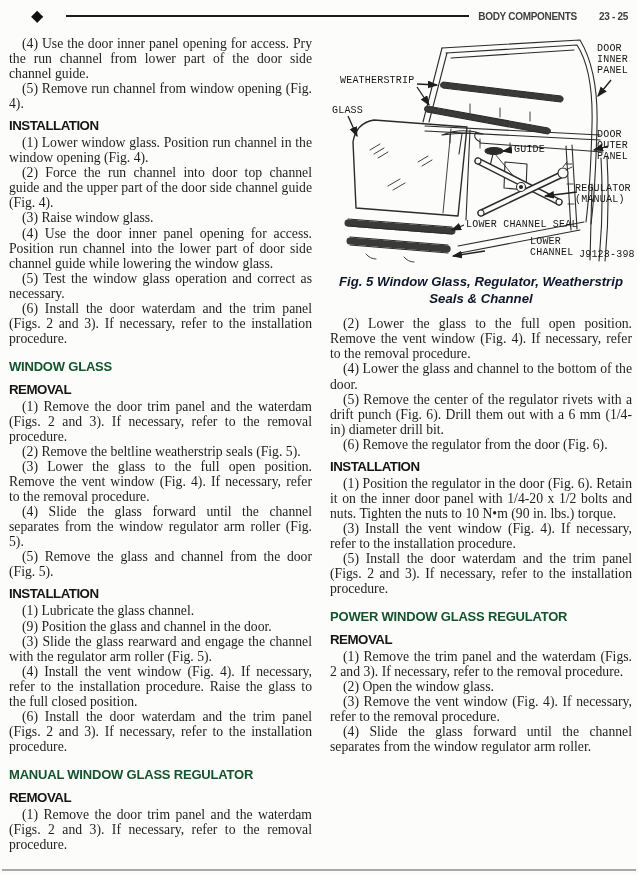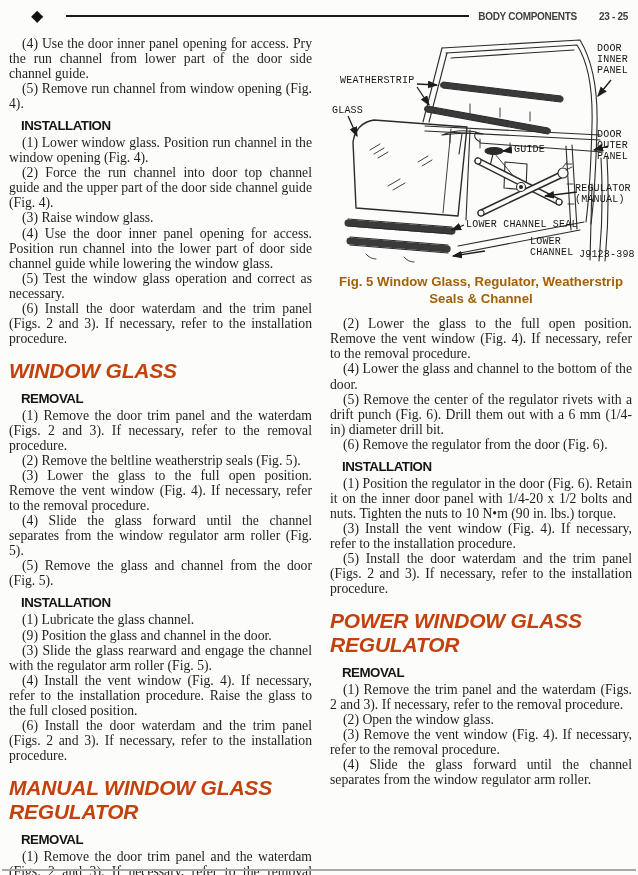--- a/index.html
+++ b/index.html
@@ -16,46 +16,46 @@
     font-family:"Liberation Sans",sans-serif;font-weight:bold;font-size:10px;
     letter-spacing:-0.3px;color:#404040;white-space:nowrap;
   }
   .hpage{margin-left:22px;margin-right:4px;}
   
   .col{position:absolute;top:36px;}
   .col-left{left:9px;width:303px;}
   .col-right{left:330px;top:34px;width:302px;}
   p.step{margin:0;font-size:13.7px;line-height:15.05px;text-align:justify;text-indent:13px;}
   .subhead{
-    margin:7px 0 2px 12px;font-family:"Liberation Sans",sans-serif;font-weight:bold;
+    margin:7px 0 2px 0;font-family:"Liberation Sans",sans-serif;font-weight:bold;
     font-size:13.3px;letter-spacing:-0.5px;color:#151515;
   }
   .head{
-    margin:13px 0 8px 0;font-family:"Liberation Sans",sans-serif;font-weight:bold;font-style:italic;
-    font-size:21px;letter-spacing:-0.2px;color:#c2410c;
+    margin:13px 0 8px 0;font-family:"Liberation Sans",sans-serif;font-weight:bold;
+    font-size:13px;letter-spacing:-0.2px;color:#14532d;
   }
   
   .fig{position:relative;width:302px;height:232px;}
   .fig svg{position:absolute;left:0;top:0;}
   .fig-label{
     position:absolute;font-family:Liberation Mono, monospace;font-size:10px;
     line-height:1.12;letter-spacing:0.2px;color:#161616;
   }
   .lbl-weatherstrip{left:10px;top:41px;width:76px;white-space:nowrap;}
   .lbl-glass{left:2px;top:71px;}
   .lbl-inner{left:267px;top:9px;width:40px;}
   .lbl-outer{left:267px;top:95px;width:40px;}
   .lbl-guide{left:184px;top:110px;}
   .lbl-regulator{left:245px;top:149px;width:62px;}
   .lbl-seal{left:136px;top:185px;white-space:nowrap;}
   .lbl-lower{left:156px;top:202px;width:58px;text-align:left;margin-left:44px;}
   .lbl-jnum{left:249px;top:215px;white-space:nowrap;}
   .caption{
     margin:7px 2px 9px 2px;text-align:center;font-family:"Liberation Sans",sans-serif;
-    font-weight:bold;font-size:13.2px;line-height:1.3;color:#a16207;
+    font-weight:bold;font-style:italic;font-size:13.2px;line-height:1.3;color:#0f172a;
   }
   .bottom-rule{position:absolute;left:2px;right:2px;top:869px;height:2px;background:#a8a8a8;}
 </style>
 </head>
 <body>
 
 <div class="page">
 
   <div class="hdr">
     <span class="diamond">◆</span>

